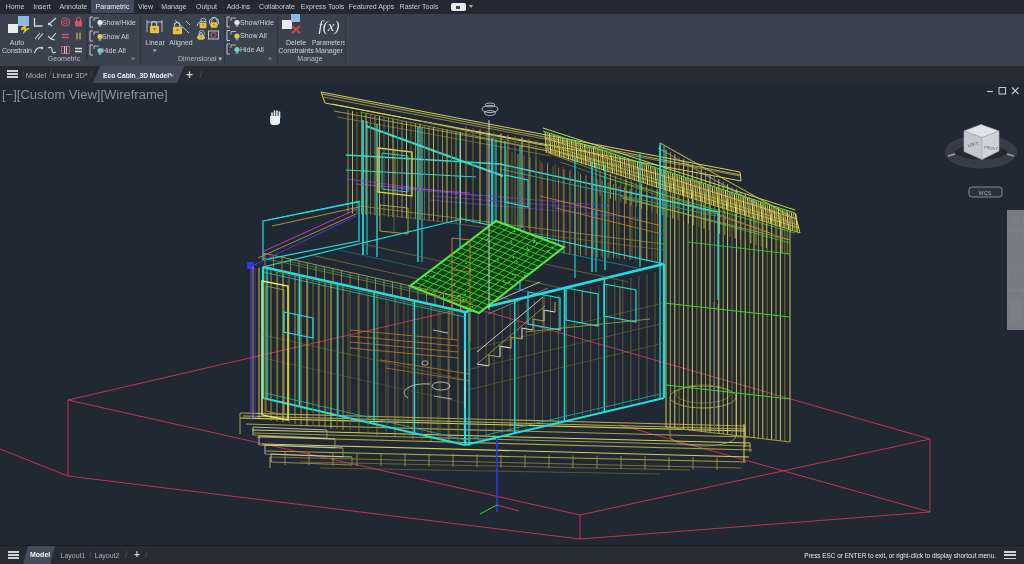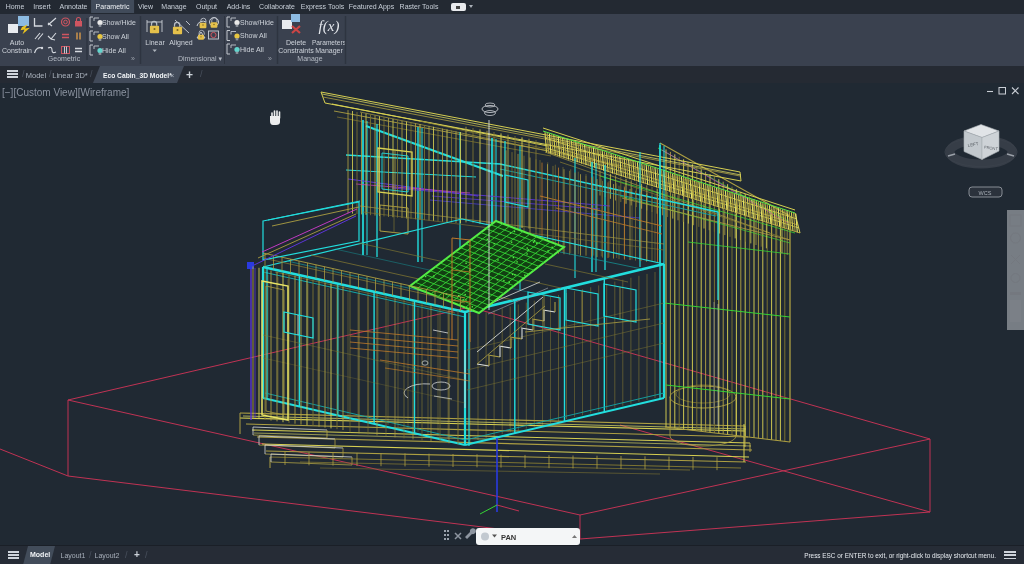--- a/index.html
+++ b/index.html
@@ -14,21 +14,21 @@
 .tabbar{position:absolute;left:0;top:66px;width:1024px;height:17px;background:#252a33}
 .tabbar .burger{position:absolute;left:7px;top:4px;width:11px;height:9px}
 .burger i{display:block;height:1.6px;background:#cfd4db;margin-bottom:1.6px}
 .dtab{position:absolute;font-size:7.5px;color:#aab2bd;top:5px;transform:translateX(-50%);white-space:nowrap}
 .dsep{position:absolute;top:3px;font-size:9px;color:#49515e}
 .atab{position:absolute;left:93px;top:0;width:91px;height:17px;background:#424b5a;clip-path:polygon(7px 0,100% 0,calc(100% - 7px) 100%,0 100%)}
 .atab b{position:absolute;left:10px;top:5.5px;font-size:6.7px;color:#f2f5f8;font-weight:bold;white-space:nowrap}
 .atab i{position:absolute;left:77px;top:4.5px;font-size:7.5px;color:#aab2bd;font-style:normal}
 .plus{position:absolute;left:186px;top:2px;color:#ccd2d9;font-size:12px;font-weight:bold}
 .viewport{position:absolute;left:0;top:83px;width:1024px;height:462px;background:#202933;overflow:hidden}
-.vplabel{position:absolute;left:2px;top:4px;font-size:10px;color:#8b93a0}
+.vplabel{position:absolute;left:2px;top:4px;font-size:13px;color:#8b93a0}
 .statusbar{position:absolute;left:0;top:545px;width:1024px;height:19px;background:#262c36;border-top:1px solid #1a1f27}
 .statusbar .burger{position:absolute;left:8px;top:5px;width:11px;height:9px}
 .mtab{position:absolute;left:23px;top:0;width:32px;height:19px;background:#424c5a;clip-path:polygon(5px 0,100% 0,27px 100%,0 100%)}
 .mtab b{position:absolute;left:7px;top:5px;font-size:7px;color:#f2f5f8}
 .ltab{position:absolute;top:5.5px;font-size:7px;color:#a7afba;transform:translateX(-50%)}
 .srtext{position:absolute;right:28px;top:6px;font-size:6.4px;color:#e6eaef}
 .srburger{position:absolute;right:8px;top:5px;width:12px;height:9px}
 .cmdock{position:absolute;left:436px;top:443px;width:190px;height:22px}
 </style></head><body>
 <div class="menubar">
@@ -850,39 +850,20 @@
 <text x="985" y="194.5" font-size="5.5" fill="#aab1b9" text-anchor="middle">WCS</text>
 
 <rect x="1007" y="210" width="17" height="120" fill="#7f848b" opacity="0.92"></rect>
 <rect x="1010" y="215" width="11" height="11" fill="none" stroke="#74787f" stroke-width="1"></rect>
 <circle cx="1015.5" cy="238" r="5" fill="none" stroke="#74787f" stroke-width="1"></circle>
 <path d="M 1011 255 l 9 9 M 1020 255 l -9 9" stroke="#74787f" stroke-width="1"></path>
 <circle cx="1015.5" cy="278" r="4.5" fill="none" stroke="#74787f" stroke-width="1"></circle>
 <rect x="1010" y="292" width="11" height="3" fill="#74787f"></rect>
 <rect x="1010" y="300" width="11" height="22" fill="#7b8087"></rect>
 </svg>
-<div class="cmdock">
-<svg width="190" height="22" viewBox="0 0 190 22">
-<g fill="#9aa2ac">
-          <rect x="8" y="4" width="2" height="2"></rect>
-          <rect x="8" y="8" width="2" height="2"></rect>
-          <rect x="8" y="12" width="2" height="2"></rect>
-          <rect x="11" y="4" width="2" height="2"></rect>
-          <rect x="11" y="8" width="2" height="2"></rect>
-          <rect x="11" y="12" width="2" height="2"></rect>
-        </g>
-<path d="M 19 7 l 6 6 M 25 7 l -6 6" stroke="#8d95a0" stroke-width="1.5"></path>
-<path d="M 31 13 l 5 -5 a 3 3 0 1 0 -2 -2 l -5 5 z" fill="#8d95a0"></path>
-<rect x="40" y="2" width="104" height="17" rx="3" fill="#f4f6f7"></rect>
-<circle cx="49" cy="10.5" r="4" fill="#c2c9d0"></circle>
-<path d="M 56 8.5 l 2.5 3 l 2.5 -3 z" fill="#555"></path>
-<text x="65" y="13.5" font-size="7.5" fill="#333" font-weight="bold">PAN</text>
-<path d="M 136 12 l 2.5 -3 l 2.5 3 z" fill="#777"></path>
-</svg>
-</div>
 </div>
 <div class="statusbar">
 <div class="burger">
       <i></i>
       <i></i>
       <i></i>
     </div>
 <div class="mtab">
       <b>Model</b>
     </div>

